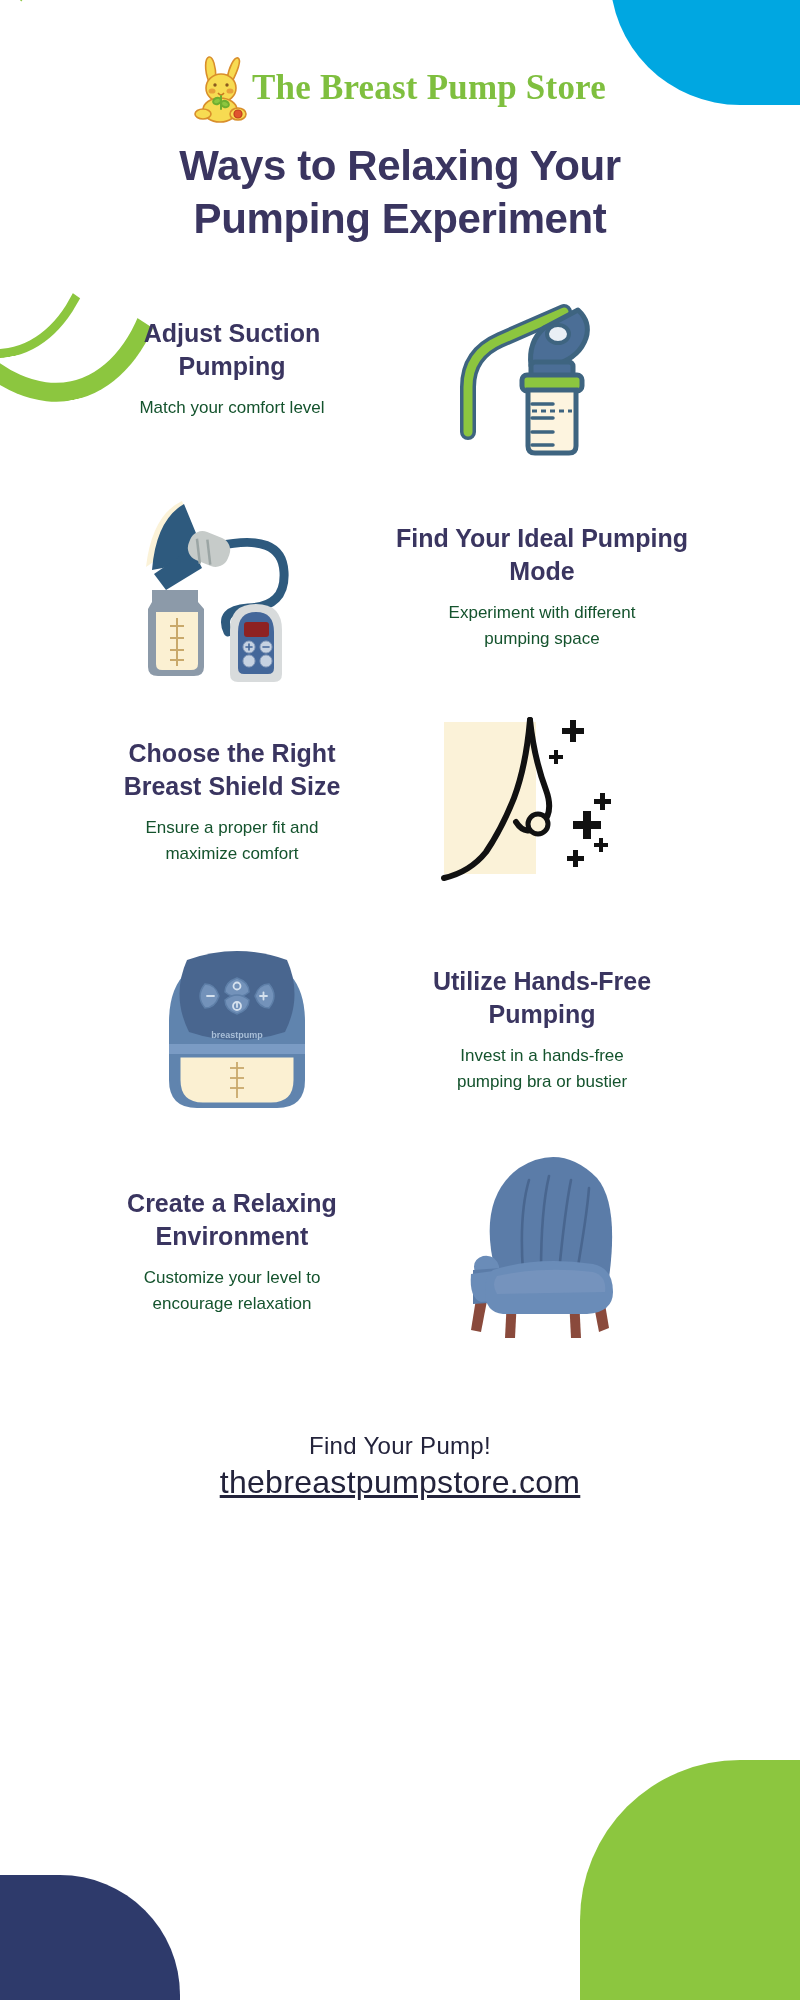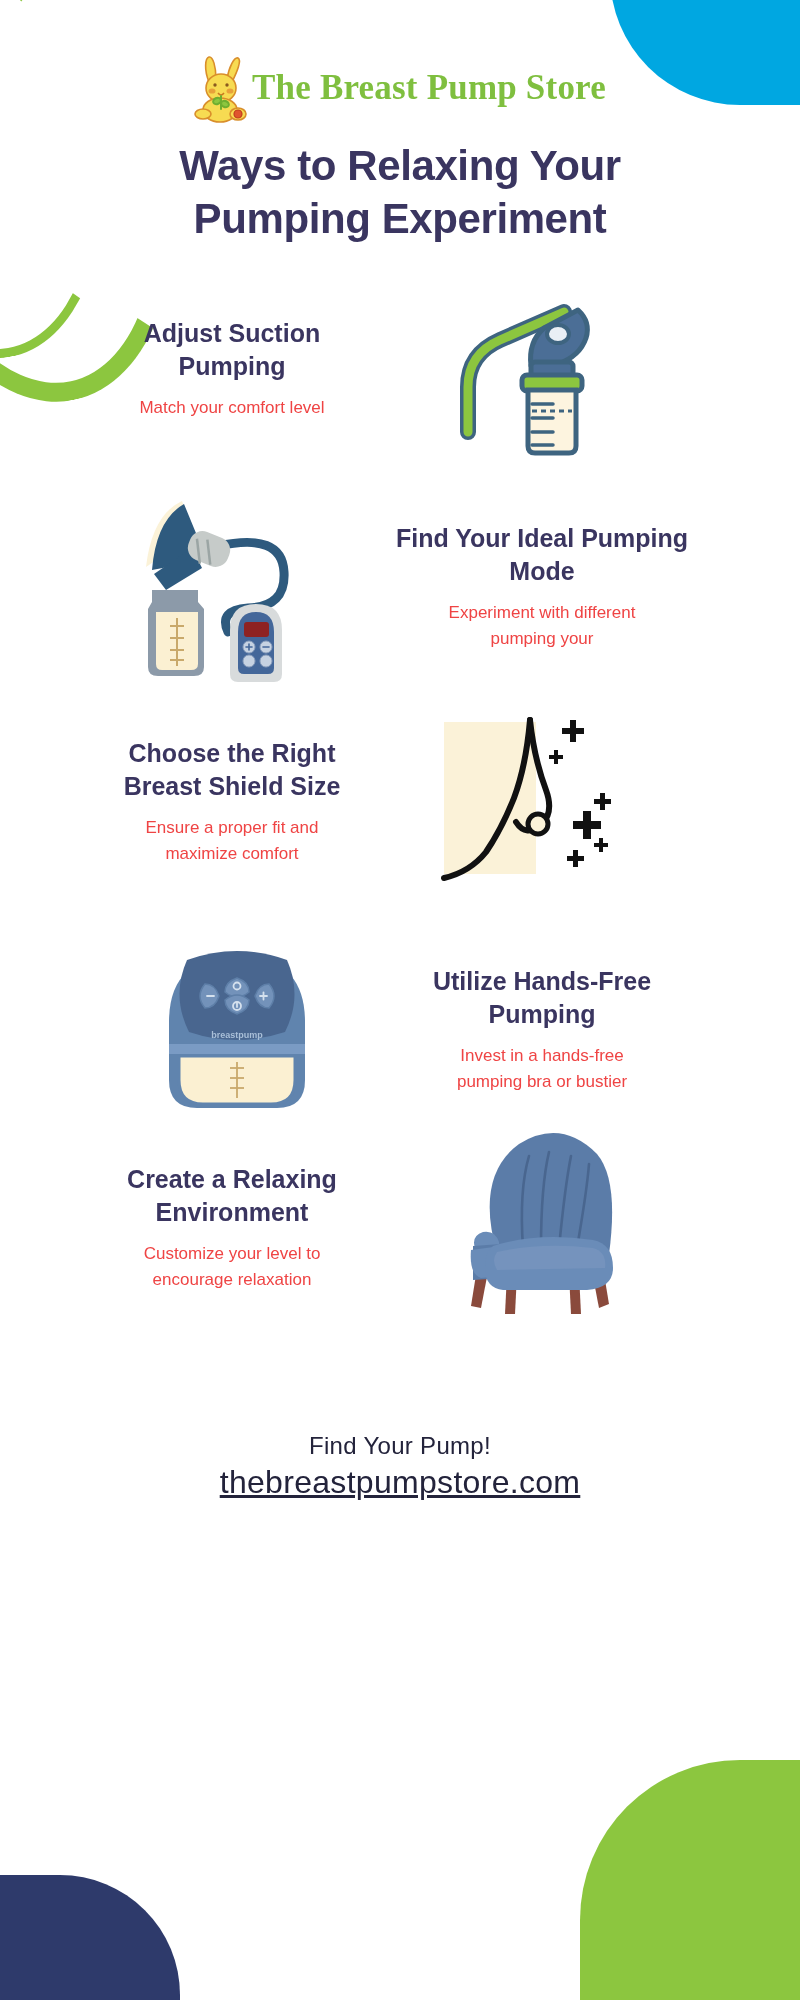--- a/index.html
+++ b/index.html
@@ -72,29 +72,29 @@
   .sec-art  { width:230px; display:flex; align-items:center; justify-content:center; }
 
   .section.left-text  .section-inner { padding-left:42px; }
   .section.right-text .section-inner { flex-direction:row-reverse; padding-right:32px; }
 
   .sec-title {
     font-size:25px; font-weight:700; color:#3A3560;
     line-height:1.32; text-align:center; margin-bottom:12px;
   }
   .sec-desc {
-    font-size:17px; color:#ef4444; line-height:1.55; text-align:center;
+    font-size:17px; color:#14532d; line-height:1.55; text-align:center;
   }
 
   
   #sec1 { top:282px; }
   #sec2 { top:482px; }
   #sec3 { top:712px; }
   #sec4 { top:940px; }
-  #sec5 { top:1128px; }
+  #sec5 { top:1152px; }
 
   
   .footer {
     position:absolute; left:0; top:1432px; width:800px;
     text-align:center; z-index:6;
   }
   .footer-line1 {
     font-size:24px; color:#23233B; letter-spacing:.3px; margin-bottom:4px;
   }
   .footer-url {
@@ -190,21 +190,21 @@
 
   <div class="section right-text" id="sec2">
     <div class="section-inner">
       <div class="sec-text">
         <div class="sec-title">
           <span>Find Your Ideal Pumping</span><br>
           <span>Mode</span>
         </div>
         <div class="sec-desc">
           <span>Experiment with different</span><br>
-          <span>pumping your</span>
+          <span>pumping space</span>
         </div>
       </div>
       <div class="sec-art">
         <span>
           <svg viewBox="0 0 210 210" width="210" height="210">
 
             <path d="M86 64 Q150 50 152 90 Q154 125 116 126 Q86 128 96 150" fill="none" stroke="#2E5A7E" stroke-width="9" stroke-linecap="round"></path>
 
             <path d="M14 85 Q20 33 50 19 L62 52 Z" fill="#FBF2D8"></path>
 

